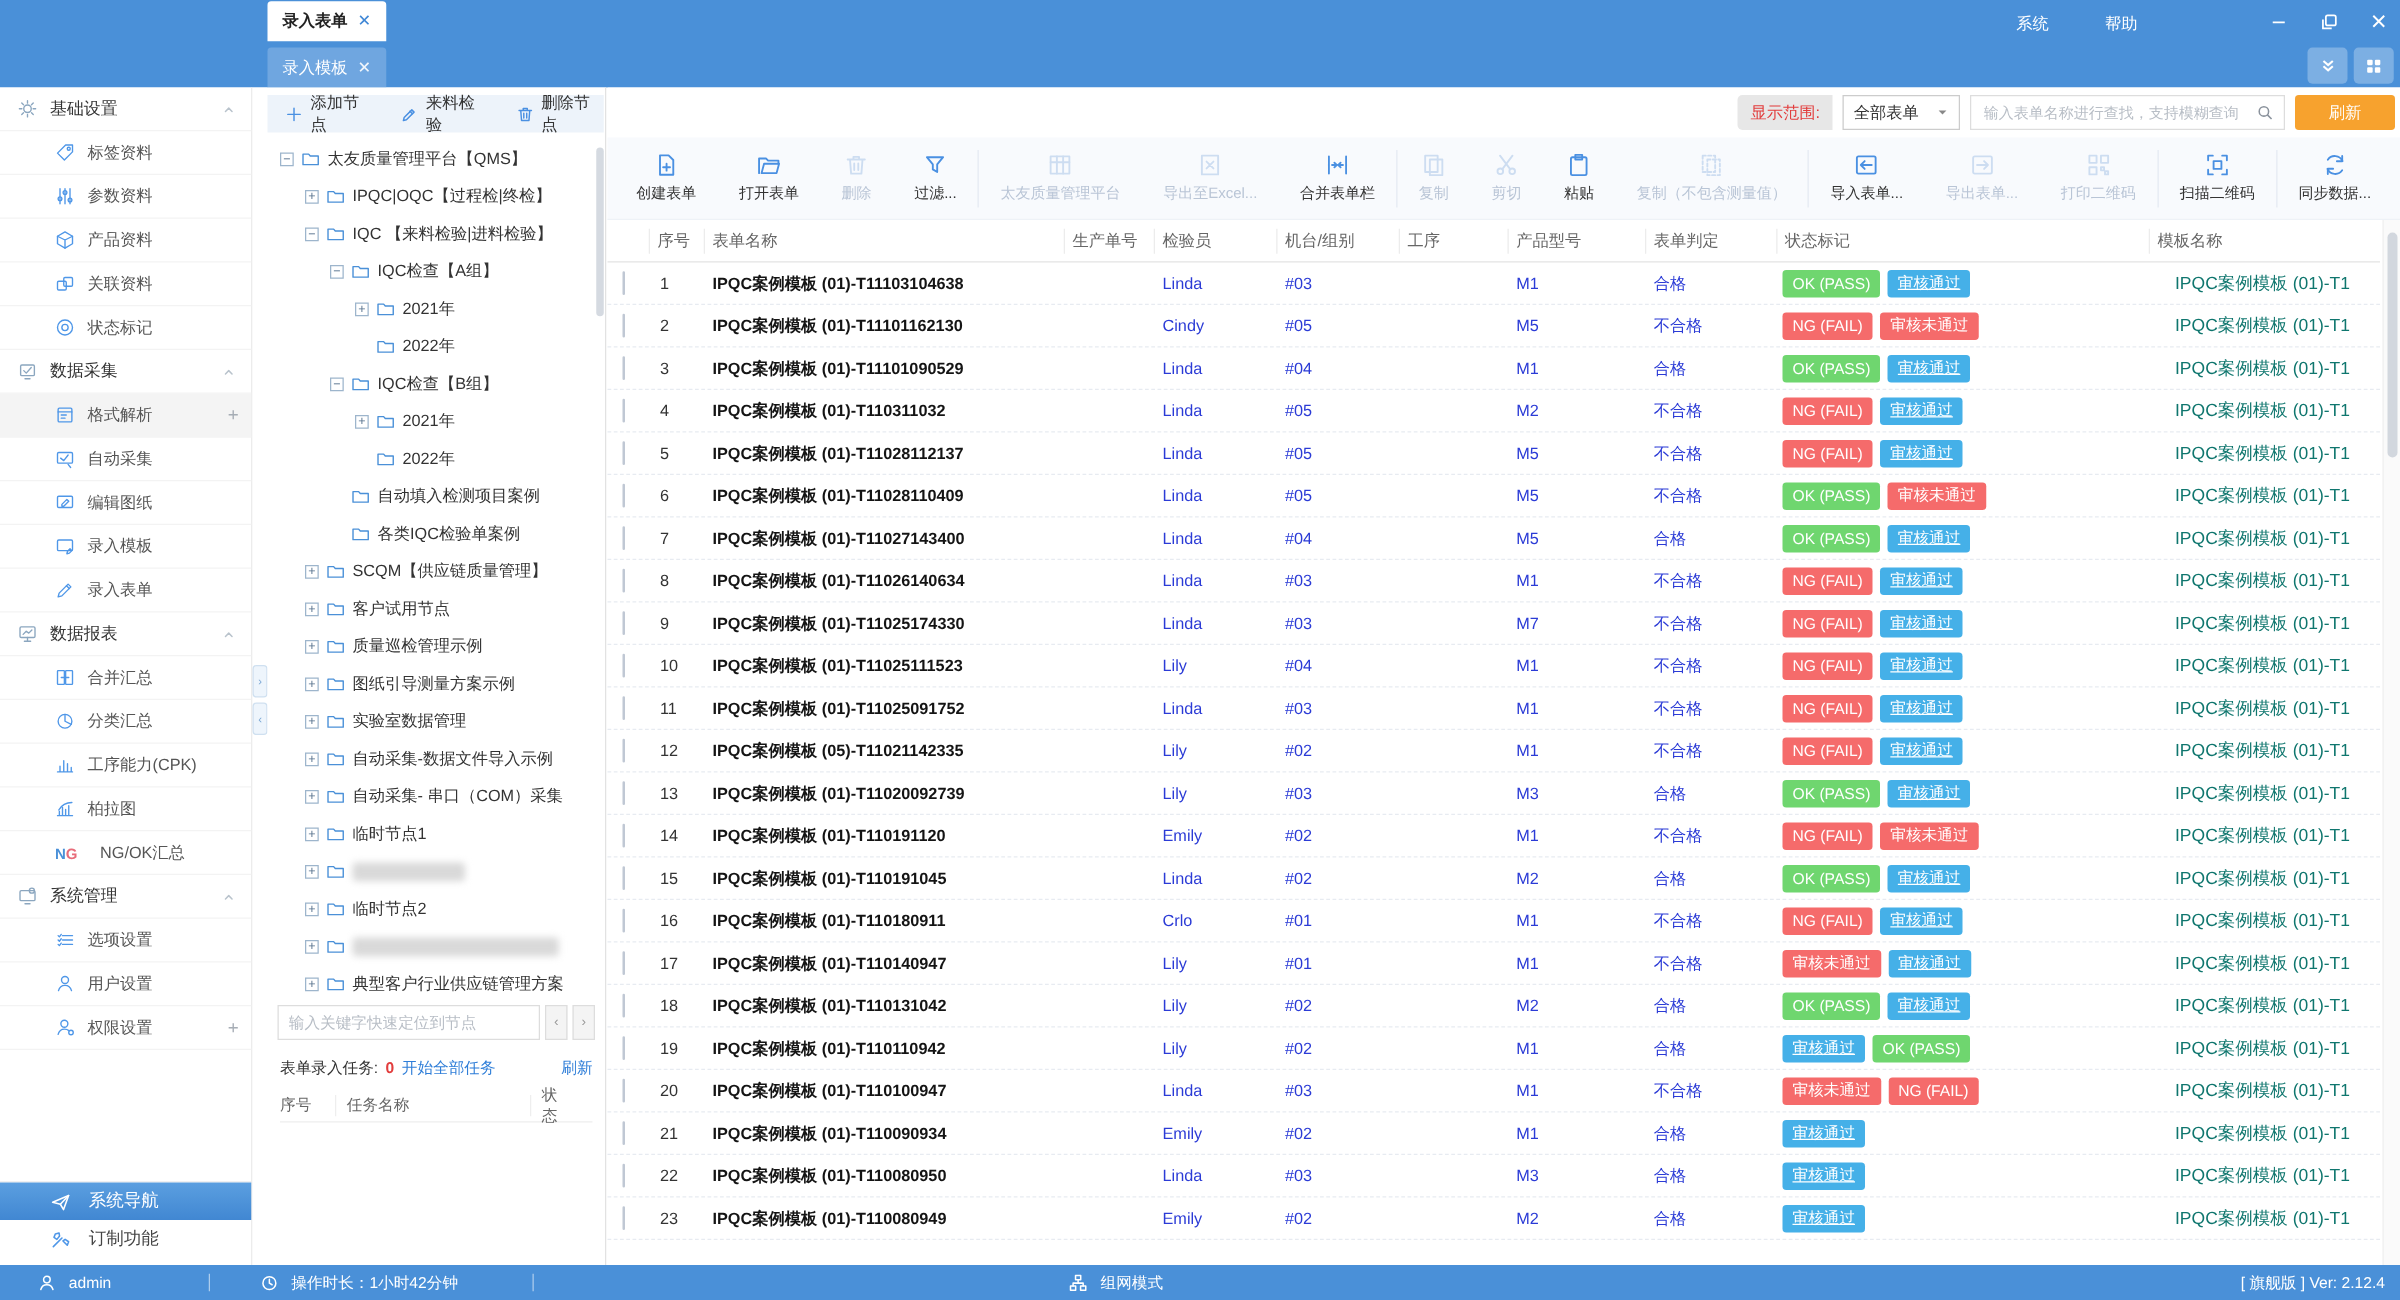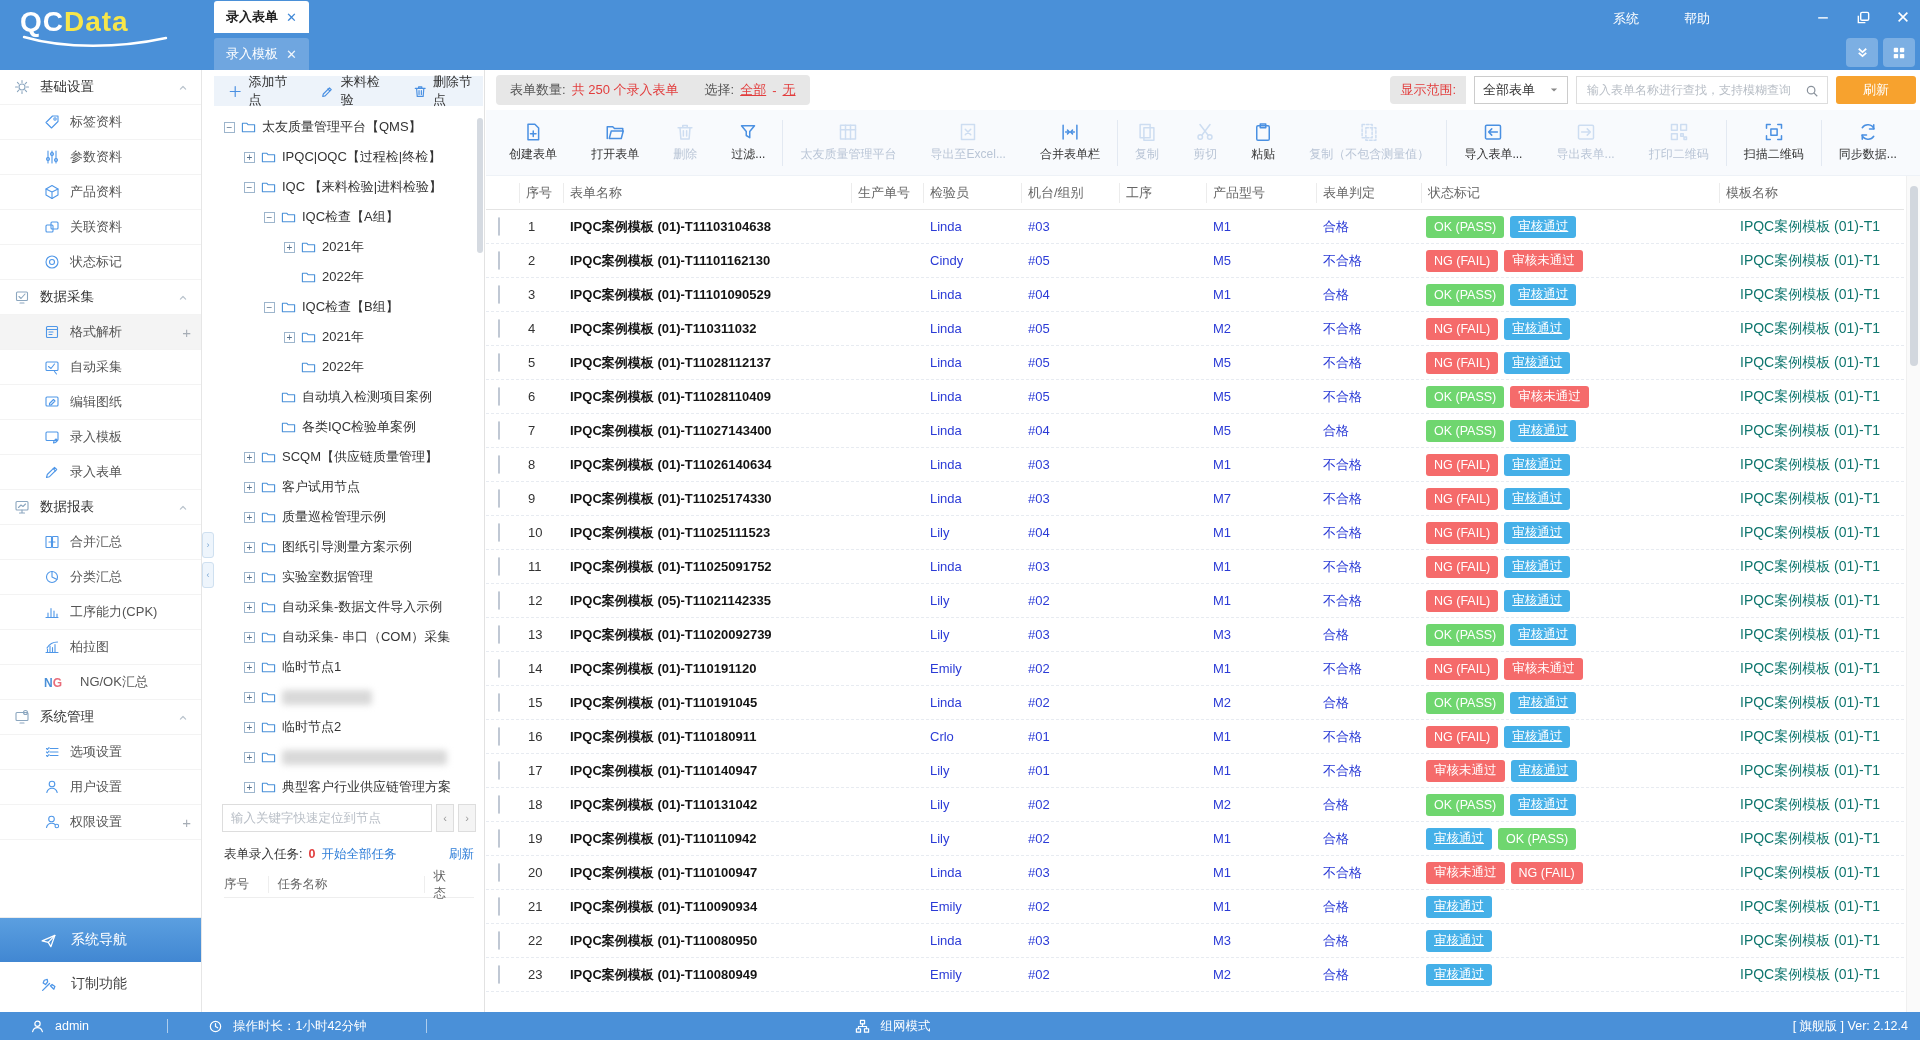--- a/index.html
+++ b/index.html
@@ -35,21 +35,21 @@
   #sidebar{position:absolute;top:70px;left:0;width:202px;bottom:28px;background:#fff;border-right:1px solid #e6e6e6;}
   .side-row{height:35px;display:flex;align-items:center;border-bottom:1px solid #f3f3f3;position:relative;cursor:pointer;}
   .side-sec{padding-left:14px;color:#333;font-size:13.5px;}
   .side-sec .sic{color:#8ba6bf;margin-right:10px;}
   .side-sec .chev{position:absolute;right:12px;color:#b9c3cc;}
   .side-item{padding-left:44px;color:#555;font-size:13px;}
   .side-item .sic{color:#4f97e8;margin-right:10px;}
   .side-item.hov{background:#f4f4f4;}
   .side-item .addbtn{position:absolute;right:10px;color:#a6adb5;font-size:15px;}
   #sidebar-bottom{position:absolute;bottom:6px;left:0;right:0;border-top:1px solid #ececec;}
-  .snav{height:44px;display:flex;align-items:center;padding-left:40px;gap:14px;font-size:14px;cursor:pointer;}
+  .snav{height:30px;display:flex;align-items:center;padding-left:40px;gap:14px;font-size:14px;cursor:pointer;}
   .snav.active{background:linear-gradient(#5b9fe0,#4187d2);color:#fff;}
   .snav.plain{color:#444;}
   .snav.plain .sic{color:#4f97e8;}
   .ngic{display:inline-flex;font-size:12px;font-weight:bold;width:18px;margin-right:8px;}
   .ngic span:first-child{color:#4a90d8;}
   .ngic span:last-child{color:#e86c7a;}
 
   
   #strip{position:absolute;top:70px;left:202px;width:12px;bottom:28px;background:#fff;}
   .strip-btn{position:absolute;left:0;width:12px;height:26px;border:1px solid #cfe0f0;background:#eef5fc;color:#7aa7d4;
@@ -140,26 +140,20 @@
   #statusbar{position:absolute;bottom:0;left:0;width:1920px;height:28px;background:#4a90d8;color:#fff;
      display:flex;align-items:center;font-size:12.5px;}
   #statusbar .ic{color:#fff;}
   .sb-sep{width:1px;height:14px;background:rgba(255,255,255,.55);}
   #sb-ver{margin-left:auto;margin-right:12px;}
 </style>
 </head>
 <body>
 
 <div id="header">
-  <div id="logo">
-    <div class="brand"><span class="qc">QC</span><span class="dt">Data</span></div>
-    <svg width="150" height="16" viewBox="0 0 150 16" fill="none" stroke="#fff" stroke-width="2.4" stroke-linecap="round">
-        <path d="M4 3 C 45 15, 100 14, 146 4"></path>
-      </svg>
-  </div>
   <div id="topmenu">
     <span>系统</span>
     <span>帮助</span>
   </div>
   <div id="winctrl">
     <span class="wbtn">
         <svg width="14" height="14" viewBox="0 0 16 16" stroke="#fff" stroke-width="1.6">
           <path d="M2.5 9h11"></path>
         </svg>
       </span>
@@ -614,29 +608,20 @@
     <div id="task-cols">
       <span style="width:46px">序号</span>
       <span style="width:150px">任务名称</span>
       <span>状态</span>
     </div>
   </div>
 </div>
 
 <div id="content">
   <div id="infobar">
-    <div class="gchip">
-      <span>表单数量:</span>
-      <span class="redtxt">共 250 个录入表单</span>
-      <span style="width:14px"></span>
-      <span>选择:</span>
-      <span class="redlink">全部</span>
-      <span class="redtxt">-</span>
-      <span class="redlink">无</span>
-    </div>
     <div id="info-right">
       <div id="scope-chip" class="gchip">
         <span class="redtxt">显示范围:</span>
       </div>
       <div id="scope-select">
         <span>全部表单</span>
         <span class="caret"><svg width="10" height="10" viewBox="0 0 16 16" fill="currentColor">
               <path d="M3 5.5l5 5 5-5z"></path>
             </svg></span>
       </div>

